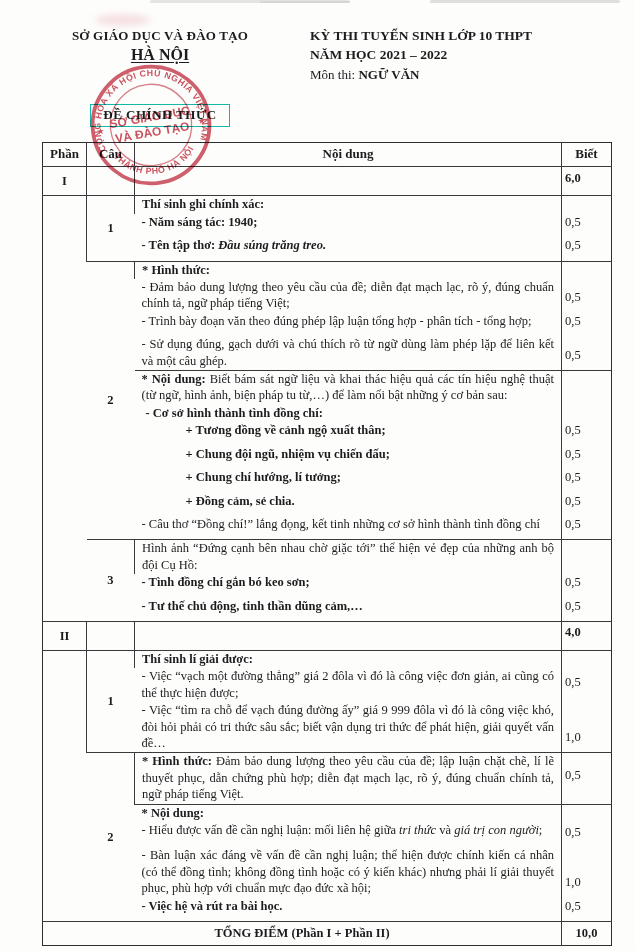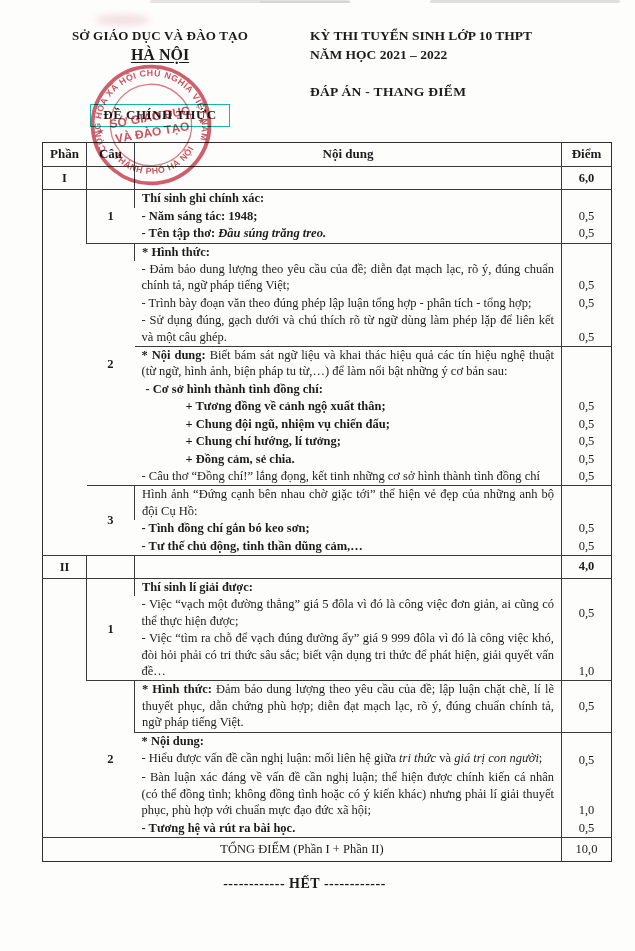--- a/index.html
+++ b/index.html
@@ -55,26 +55,26 @@
   tr.bt > td{border-top:1px solid #3a3a3c;}
   tr.hdr td{
     border-bottom:1px solid #3a3a3c;font-weight:bold;text-align:center;
     padding:3px 2px 4px 2px;font-size:13px;margin-left:36px;
   }
   td.phan,td.cau{text-align:center;vertical-align:middle;font-weight:bold;}
   td.nd{padding:0 7px 1px 7px;text-align:justify;}
   td.nd.noj{text-align:left;font-weight:bold;}
   td.nd .ind{display:block;padding-left:44px;}
   td.nd .ind2{display:block;padding-left:4px;}
-  td.pt{text-align:center;vertical-align:bottom;padding:0 3px 1px 3px;}
+  td.pt{text-align:left;vertical-align:bottom;padding:0 3px 7px 3px;}
   td.pt.vmid{vertical-align:middle;}
   td.pt.vtop{vertical-align:top;padding-top:2px;}
   tr.part-row td{font-weight:bold;height:21px;}
   tr.part-row td.pt{vertical-align:middle;}
-  tr.total-row td{font-weight:normal;text-align:center;padding:3px 2px 4px 2px;}
+  tr.total-row td{font-weight:bold;text-align:center;padding:3px 2px 4px 2px;}
   em{font-style:italic;}
 
   
   .footer{margin-top:14px;text-align:center;font-weight:bold;font-size:14px;letter-spacing:.5px;margin-left:20px;}
 
   
   .stamp-wrap svg{width:100%;height:100%;}
   .stamp-ring-text{font-family:"Liberation Sans","DejaVu Sans",sans-serif;font-weight:bold;font-size:9.2px;letter-spacing:.6px;}
   .stamp-center-text{font-family:"Liberation Sans","DejaVu Sans",sans-serif;font-weight:bold;font-size:12.5px;}
   .stamp-star{font-size:9px;}
@@ -117,55 +117,55 @@
               <text class="stamp-center-text" x="0" y="12" text-anchor="middle">VÀ ĐÀO TẠO</text>
             </g>
           </g>
         </svg>
       </div>
     </div>
 
     <div class="header-right">
       <div class="hr1">KỲ THI TUYỂN SINH LỚP 10 THPT</div>
       <div class="hr2">NĂM HỌC 2021 – 2022</div>
-      <div class="hr4">ĐÁP ÁN - THANG ĐIỂM</div>
+      <div class="hr5"><span>Môn thi: </span><b>NGỮ VĂN</b></div>
     </div>
   </div>
 
   <table class="score">
     <colgroup>
         <col class="c-phan">
         <col class="c-cau">
         <col class="c-nd">
         <col class="c-diem">
       </colgroup>
 
     <tbody>
         <tr class="hdr">
       <td>Phần</td>
       <td>Câu</td>
       <td>Nội dung</td>
-      <td>Điểm</td>
+      <td>Biết</td>
     </tr>
 
     <tr class="bt part-row">
       <td class="phan">I</td>
       <td></td>
       <td></td>
       <td class="pt">6,0</td>
     </tr>
 
     <tr class="bt">
       <td class="phan" rowspan="17"></td>
       <td class="cau" rowspan="3">1</td>
       <td class="nd noj">Thí sinh ghi chính xác:</td>
       <td class="pt"></td>
     </tr>
     <tr>
-      <td class="nd noj">- Năm sáng tác: 1948;</td>
+      <td class="nd noj">- Năm sáng tác: 1940;</td>
       <td class="pt">0,5</td>
     </tr>
     <tr>
       <td class="nd noj"><span>- Tên tập thơ: </span><em>Đầu súng trăng treo.</em></td>
       <td class="pt">0,5</td>
     </tr>
 
     <tr class="bt">
       <td class="cau" rowspan="11">2</td>
       <td class="nd noj"><b>* Hình thức:</b></td>
@@ -244,21 +244,21 @@
       <td class="pt">4,0</td>
     </tr>
 
     <tr class="bt">
       <td class="phan" rowspan="8"></td>
       <td class="cau" rowspan="3">1</td>
       <td class="nd noj">Thí sinh lí giải được:</td>
       <td class="pt"></td>
     </tr>
     <tr>
-      <td class="nd">- Việc “vạch một đường thẳng” giá 5 đôla vì đó là công việc đơn giản, ai cũng có thể thực hiện được;</td>
+      <td class="nd">- Việc “vạch một đường thẳng” giá 2 đôla vì đó là công việc đơn giản, ai cũng có thể thực hiện được;</td>
       <td class="pt vmid">0,5</td>
     </tr>
     <tr>
       <td class="nd">- Việc “tìm ra chỗ để vạch đúng đường ấy” giá 9 999 đôla vì đó là công việc khó, đòi hỏi phải có tri thức sâu sắc; biết vận dụng tri thức để phát hiện, giải quyết vấn đề…</td>
       <td class="pt">1,0</td>
     </tr>
 
     <tr class="bt">
       <td class="cau" rowspan="5">2</td>
       <td class="nd"><b>* Hình thức:</b><span> Đảm bảo dung lượng theo yêu cầu của đề; lập luận chặt chẽ, lí lẽ thuyết phục, dẫn chứng phù hợp; diễn đạt mạch lạc, rõ ý, đúng chuẩn chính tả, ngữ pháp tiếng Việt.</span></td>
@@ -271,21 +271,21 @@
     </tr>
     <tr>
       <td class="nd"><span>- Hiểu được vấn đề cần nghị luận: mối liên hệ giữa </span><em>tri thức</em><span> và </span><em>giá trị con người</em><span>;</span></td>
       <td class="pt vtop">0,5</td>
     </tr>
     <tr>
       <td class="nd">- Bàn luận xác đáng về vấn đề cần nghị luận; thể hiện được chính kiến cá nhân (có thể đồng tình; không đồng tình hoặc có ý kiến khác) nhưng phải lí giải thuyết phục, phù hợp với chuẩn mực đạo đức xã hội;</td>
       <td class="pt">1,0</td>
     </tr>
     <tr>
-      <td class="nd noj">- Tương hệ và rút ra bài học.</td>
+      <td class="nd noj">- Việc hệ và rút ra bài học.</td>
       <td class="pt">0,5</td>
     </tr>
 
     <tr class="bt total-row">
       <td colspan="3">TỔNG ĐIỂM (Phần I + Phần II)</td>
       <td>10,0</td>
     </tr>
   </tbody>
     </table>
 

